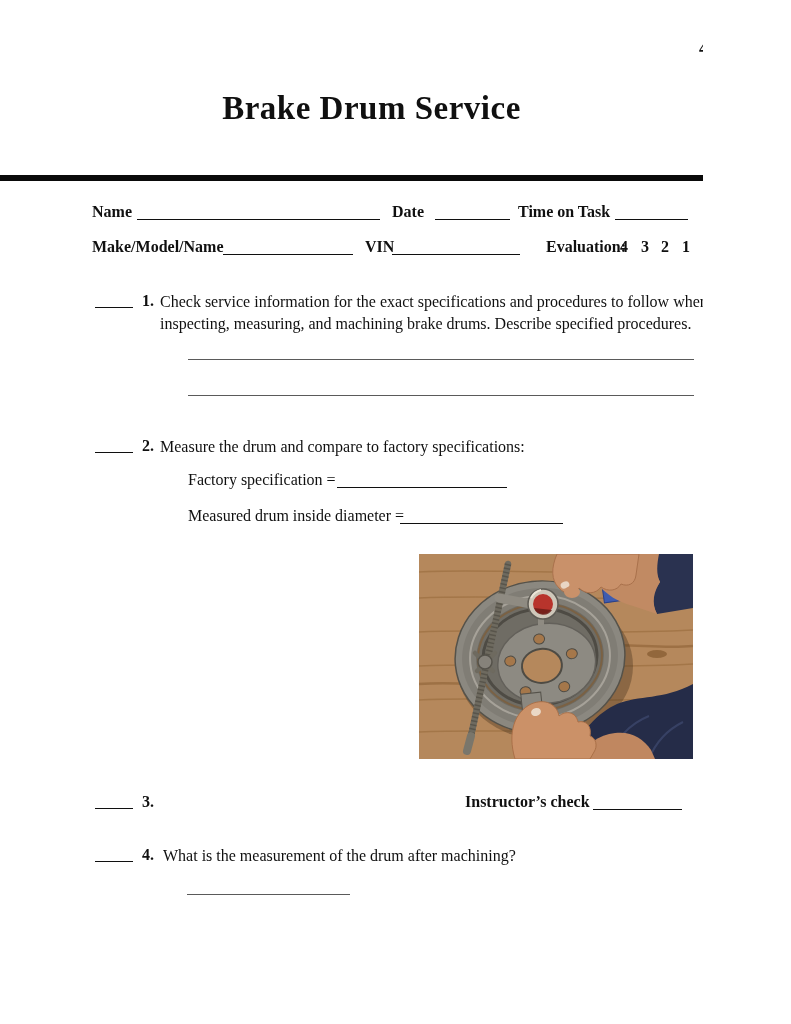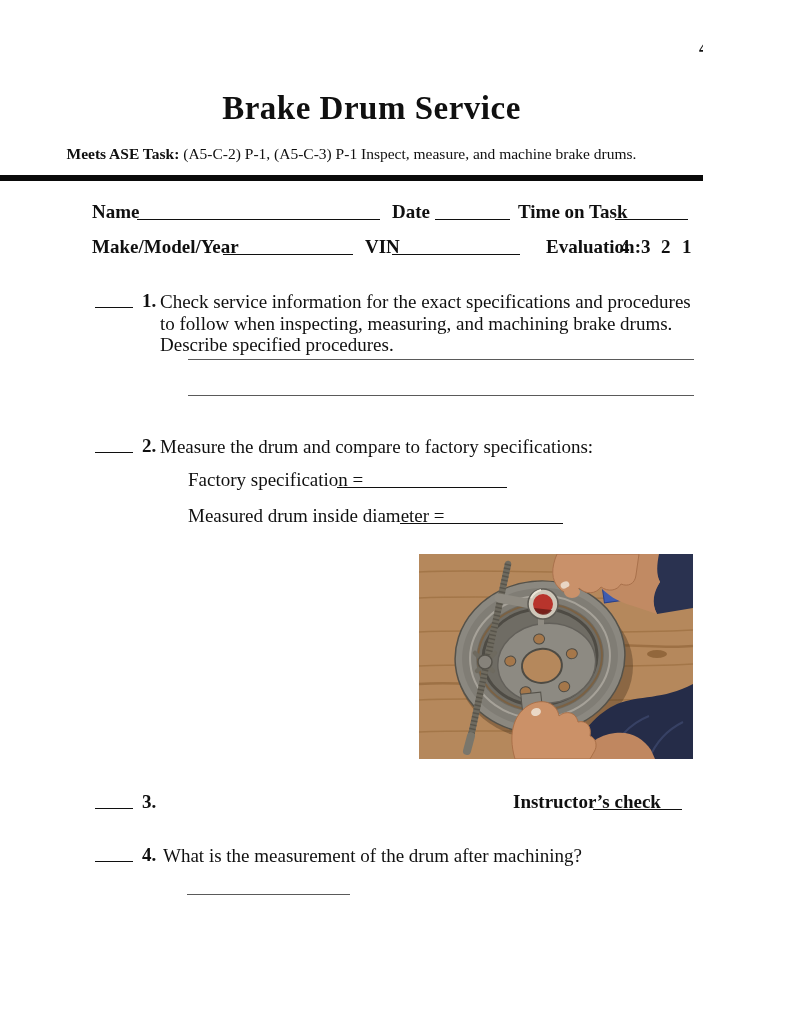--- a/index.html
+++ b/index.html
@@ -1,21 +1,21 @@
 <!DOCTYPE html>
 <html><head>
 <meta charset="utf-8">
 <style>
   html,body{margin:0;padding:0;background:#ffffff;}
   .page{
     position:relative;width:703px;height:1024px;background:#ffffff;
     font-family:"Liberation Serif", serif;color:#101010;overflow:hidden;
   }
   .b{font-weight:700;}
-  .row{position:absolute;left:0;right:18px;height:22px;font-size:19px;line-height:20px;white-space:nowrap;}
+  .row{position:absolute;left:0;right:18px;height:22px;font-size:16px;line-height:20px;white-space:nowrap;}
   .lbl{position:absolute;top:0;}
   .blank{position:absolute;top:0;height:17px;border-bottom:1.6px solid #101010;}
   .taskblank{position:absolute;top:0;height:16px;border-bottom:1.9px solid #101010;width:38px;left:95px;}
   .tasknum{position:absolute;left:142px;top:0;font-weight:700;}
   .tasktext{position:absolute;left:160px;top:0;white-space:normal;line-height:21.5px;}
   .ansline{position:absolute;border-top:1.3px solid #5a5a5a;height:0;}
   .pagenum{position:absolute;left:699px;top:40px;font-size:16px;font-weight:700;}
   .title{position:absolute;left:0;right:0;top:90px;margin:0;text-align:center;
     font-size:33px;font-weight:700;letter-spacing:.5px;padding-left:40px;}
   .ase{position:absolute;left:0;right:0;top:145px;text-align:center;font-size:15.5px;}
@@ -25,38 +25,34 @@
 </style>
 </head>
 <body>
 
 <div class="page">
 
   <div class="pagenum">46</div>
 
   <h1 class="title">Brake Drum Service</h1>
 
-  <div class="ase">
-    <span class="b">Meets ASE Task:</span>
-    <span>(A5-C-2) P-1, (A5-C-3) P-1  Inspect, measure, and machine brake drums.</span>
-  </div>
 
   <div class="rule"></div>
 
   <div class="row" style="top:202px;">
     <span class="lbl b" style="left:92px;">Name</span>
     <span class="blank" style="left:137px;width:243px;"></span>
     <span class="lbl b" style="left:392px;font-family:Liberation Serif, serif;">Date</span>
     <span class="blank" style="left:435px;width:75px;"></span>
     <span class="lbl b" style="left:518px;">Time on Task</span>
     <span class="blank" style="left:615px;width:73px;"></span>
   </div>
 
   <div class="row" style="top:237px;">
-    <span class="lbl b" style="left:92px;">Make/Model/Year</span>
+    <span class="lbl b" style="left:92px;">Make/Model/Name</span>
     <span class="blank" style="left:223px;width:130px;"></span>
     <span class="lbl b" style="left:365px;">VIN</span>
     <span class="blank" style="left:392px;width:128px;"></span>
     <span class="lbl b" style="left:530px;margin-left:16px;">Evaluation:</span>
     <span class="lbl b" style="left:620px;">4</span>
     <span class="lbl b" style="left:641px;">3</span>
     <span class="lbl b" style="left:661px;">2</span>
     <span class="lbl b" style="left:682px;">1</span>
   </div>
 
@@ -167,21 +163,21 @@
       <g>
         <path d="M96,205 C88,178 96,158 112,150 C126,144 138,150 140,162 C147,156 157,158 159,168 C167,166 173,172 171,182 C177,184 179,192 175,198 L171,205 Z" fill="#cb9168" stroke="#aa7048" stroke-width="1"></path>
         <ellipse cx="117" cy="158" rx="5" ry="4" fill="#ead8c6" transform="rotate(-15 117 158)"></ellipse>
       </g>
     </svg>
   </div>
 
   <div class="row" style="top:792px;">
     <span class="taskblank"></span>
     <span class="tasknum">3.</span>
-    <span class="lbl b" style="left:465px;margin-left:48px;">Instructor’s check</span>
+    <span class="lbl b" style="left:465px;">Instructor’s check</span>
     <span class="blank" style="left:593px;width:89px;border-bottom-width:1.9px;"></span>
   </div>
 
   <div class="row" style="top:845px;">
     <span class="taskblank"></span>
     <span class="tasknum">4.</span>
     <span class="tasktext" style="left:163px;">What is the measurement of the drum after machining?</span>
   </div>
   <div class="ansline" style="top:894px;left:187px;width:163px;"></div>
 

